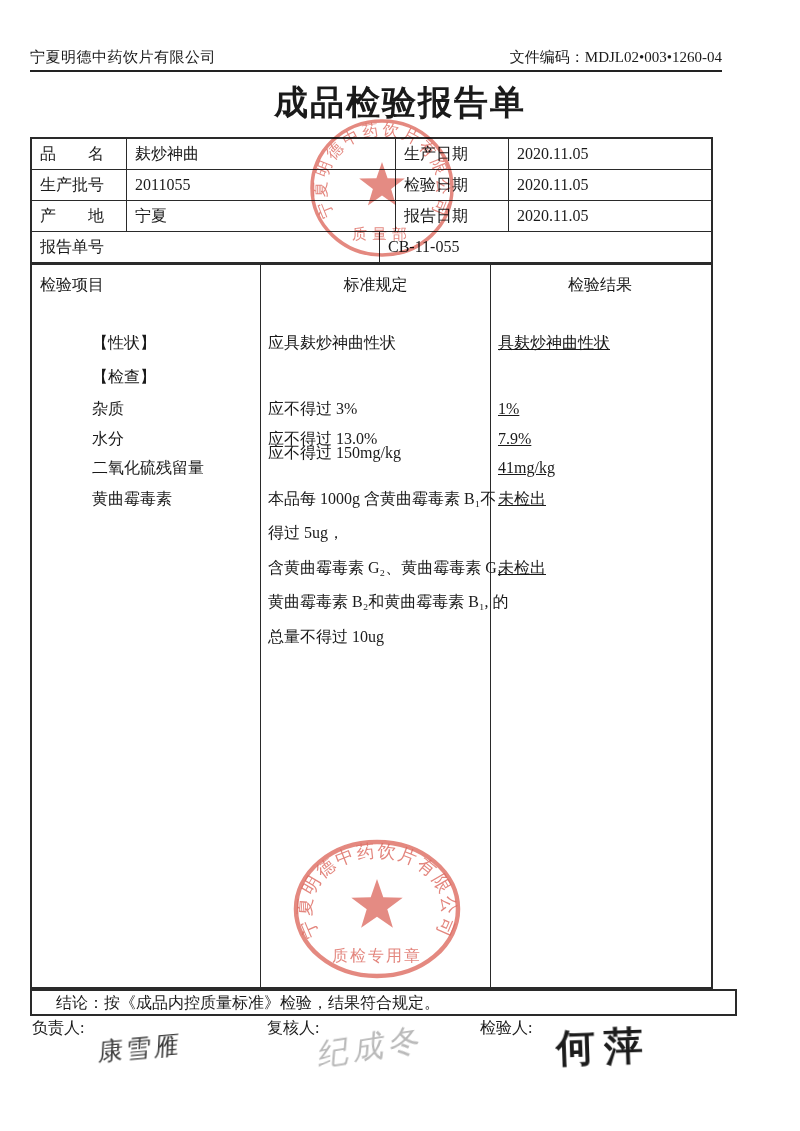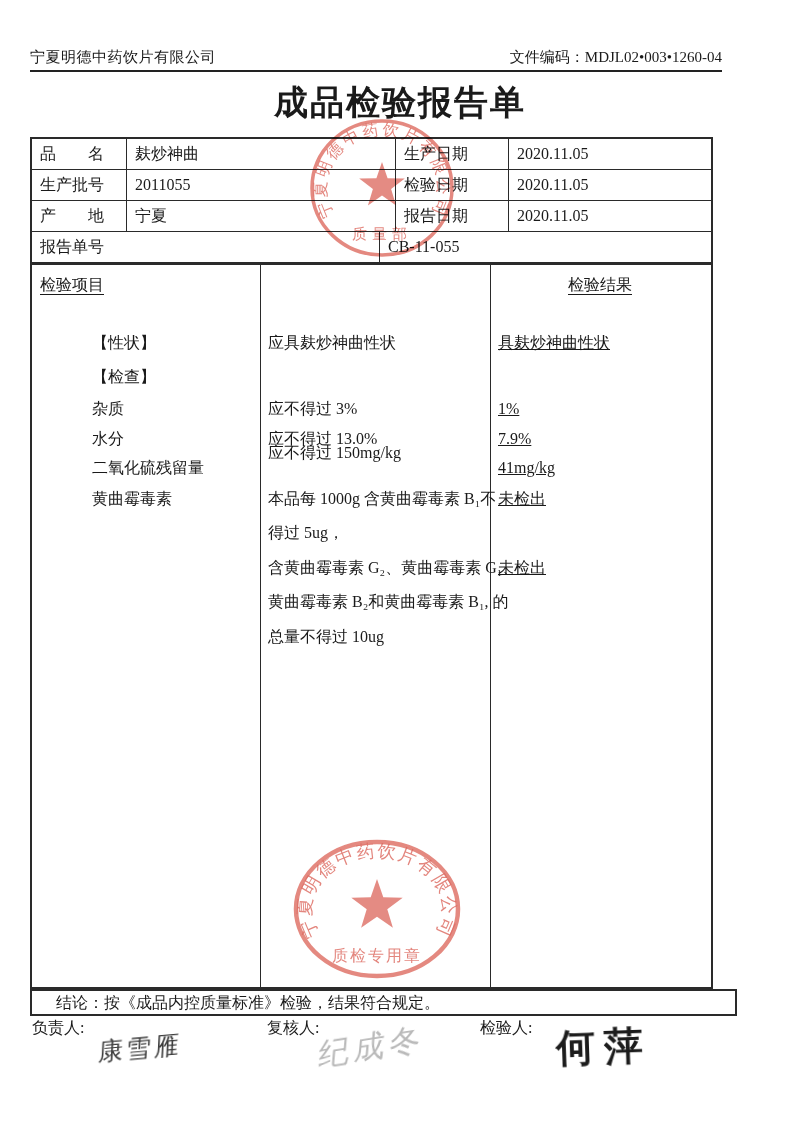--- a/index.html
+++ b/index.html
@@ -17,21 +17,21 @@
   .irow:first-child{border-top:none;}
   .ic{padding-left:8px;white-space:nowrap;overflow:visible;box-sizing:border-box;}
   .ic-b{border-left:1px solid #2a2a2a;}
   .w-lab{width:78px;}.w-val{width:253px;}.w-lab2{width:97px;}.w-val2{flex:1;}
   .w-lab4{width:331px;}.w-val4{flex:1;}
   
   .spec-table{position:absolute;left:30px;top:263px;width:679px;height:722px;border:2px solid #2a2a2a;}
   .vline{position:absolute;top:0;bottom:0;width:1px;background:#2a2a2a;}
   .v1{left:228px;}.v2{left:458px;}
   .sp-head{position:absolute;top:10px;font-size:16px;}
-  .sp-head span{text-decoration:underline;text-underline-offset:4px;text-align:right;}
+  .sp-head span{text-underline-offset:4px;text-align:right;}
   .h-item{left:8px;}
   .h-std{left:229px;width:229px;text-align:center;}
   .h-res{left:459px;width:218px;text-align:center;}
   .sp-line{position:absolute;font-size:16px;line-height:20px;white-space:nowrap;}
   .sp-i{left:16px;margin-left:44px;}.sp-s{left:236px;}.sp-r{left:466px;text-decoration:underline;}
   
   .conclusion{position:absolute;left:30px;top:989px;width:679px;height:23px;border:2px solid #2a2a2a;
               line-height:23px;font-size:16px;padding-left:24px;box-sizing:content-box;}
   
   .sig-label{position:absolute;top:1018px;font-size:16px;}
@@ -78,20 +78,21 @@
       <div class="ic w-lab4">报告单号</div>
       <div class="ic w-val4 ic-b">CB-11-055</div>
     </div>
   </div>
 
   <div class="spec-table">
     <div class="vline v1"></div>
     <div class="vline v2"></div>
 
     <div class="sp-head h-item"><span>检验项目</span></div>
+    <div class="sp-head h-std"><span>标准规定</span></div>
     <div class="sp-head h-res"><span>检验结果</span></div>
 
     <span class="sp-line sp-i" style="top:68px">【性状】</span>
     <span class="sp-line sp-s" style="top:68px">应具麸炒神曲性状</span>
     <span class="sp-line sp-r" style="top:68px">具麸炒神曲性状</span>
 
     <span class="sp-line sp-i" style="top:102px">【检查】</span>
 
     <span class="sp-line sp-i" style="top:134px">杂质</span>
     <span class="sp-line sp-s" style="top:134px">应不得过 3%</span>

